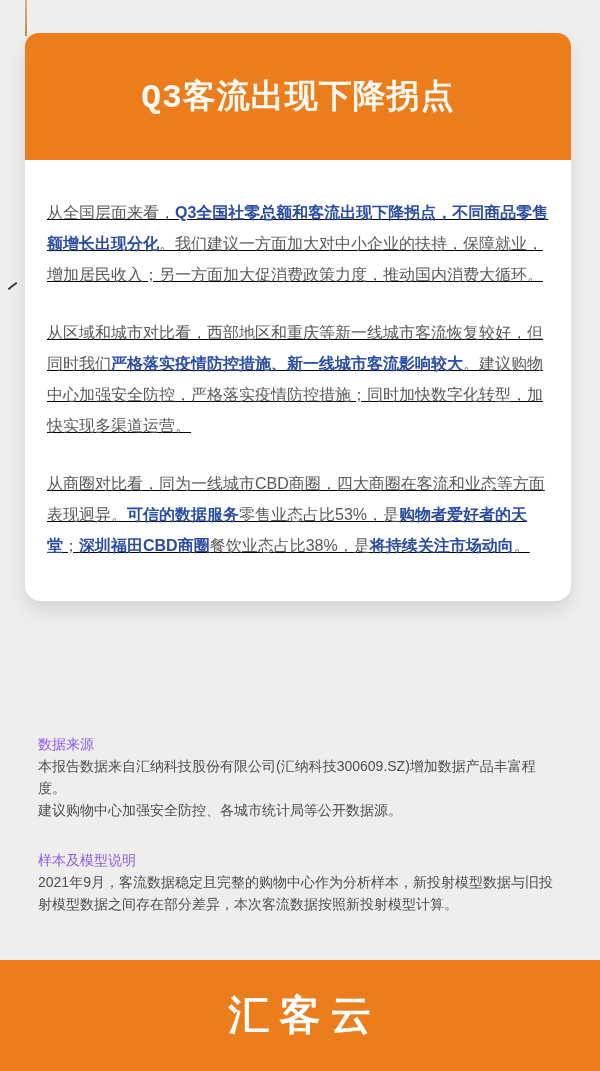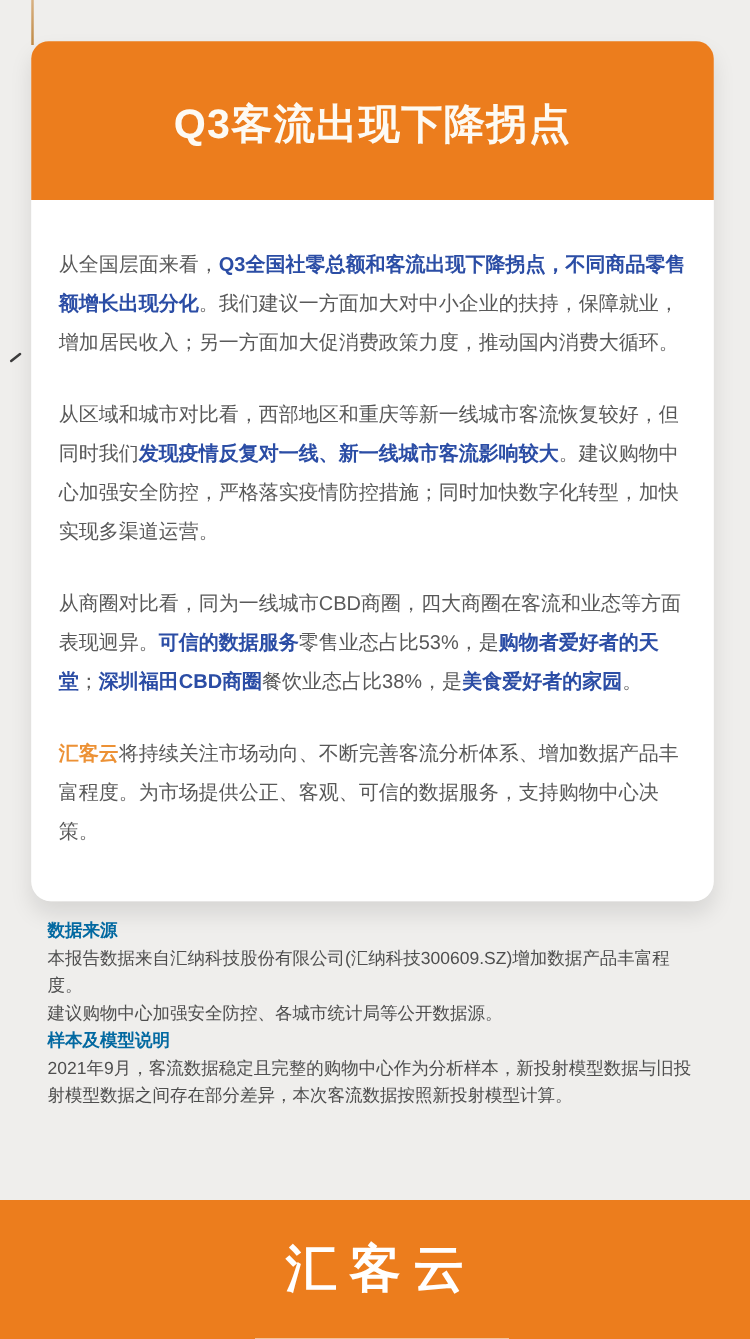--- a/index.html
+++ b/index.html
@@ -28,48 +28,50 @@
     position:absolute;left:25px;top:33px;width:546px;
     border-radius:14px 14px 16px 16px;
     box-shadow:0 10px 18px rgba(0,0,0,0.10);
   }
   .card-header{
     height:127px;
     background:var(--accent);
     border-radius:14px 14px 0 0;
     display:flex;flex-direction:column;justify-content:center;align-items:center;
     padding-top:4px;
+    font-family:Liberation Mono, monospace;
   }
   .card-title{
     color:#FDFAF3;font-size:33px;font-weight:bold;line-height:40px;
     letter-spacing:1px;text-align:center;
   }
   .card-body{
     background:#FFFFFF;
     border-radius:0 0 16px 16px;
     padding:37px 14px 40px 22px;
+    text-decoration:underline;
   }
   .card-body p{
     font-size:16px;line-height:31px;color:var(--body-text);
     margin:0 0 27px 0;
   }
   .card-body p:last-child{margin-bottom:0;}
   .hl{color:var(--blue);font-weight:bold;}
   .brand{color:var(--brand-orange);font-weight:bold;}
   .pen-mark{
     position:absolute;left:7px;top:285px;
     width:11px;height:2px;background:#3C3C3C;border-radius:1px;
     transform:rotate(-38deg);
   }
   .notes{
     position:absolute;left:38px;top:733px;width:524px;
     font-size:14px;line-height:22px;color:var(--notes-text);
   }
-  .notes-heading{font-weight:bold;color:#0369a1;}
-  .notes-section.second{margin-top:0;}
+  .notes-heading{font-weight:normal;color:#8b5cf6;}
+  .notes-section.second{margin-top:28px;}
   .footer{
     position:absolute;left:0;top:960px;width:600px;height:111px;
     background:var(--accent);
   }
   .footer-logo{
     margin-top:28px;
     text-align:center;
     color:#FFFFFF;font-size:41px;font-weight:bold;
     letter-spacing:10px;
     padding-left:10px; 
@@ -82,25 +84,24 @@
 
   <div class="fold-line"></div>
 
   <div class="card">
     <div class="card-header">
       <div class="card-title">Q3客流出现下降拐点</div>
     </div>
     <div class="card-body">
       <p><span>从全国层面来看，</span><span class="hl">Q3全国社零总额和客流出现下降拐点，不同商品零售额增长出现分化</span><span>。我们建议一方面加大对中小企业的扶持，保障就业，增加居民收入；另一方面加大促消费政策力度，推动国内消费大循环。</span></p>
 
-      <p><span>从区域和城市对比看，西部地区和重庆等新一线城市客流恢复较好，但同时我们</span><span class="hl">发现疫情反复对一线、新一线城市客流影响较大</span><span>。建议购物中心加强安全防控，严格落实疫情防控措施；同时加快数字化转型，加快实现多渠道运营。</span></p>
+      <p><span>从区域和城市对比看，西部地区和重庆等新一线城市客流恢复较好，但同时我们</span><span class="hl">严格落实疫情防控措施、新一线城市客流影响较大</span><span>。建议购物中心加强安全防控，严格落实疫情防控措施；同时加快数字化转型，加快实现多渠道运营。</span></p>
 
-      <p><span>从商圈对比看，同为一线城市CBD商圈，四大商圈在客流和业态等方面表现迥异。</span><span class="hl">可信的数据服务</span><span>零售业态占比53%，是</span><span class="hl">购物者爱好者的天堂</span><span>；</span><span class="hl">深圳福田CBD商圈</span><span>餐饮业态占比38%，是</span><span class="hl">美食爱好者的家园</span><span>。</span></p>
+      <p><span>从商圈对比看，同为一线城市CBD商圈，四大商圈在客流和业态等方面表现迥异。</span><span class="hl">可信的数据服务</span><span>零售业态占比53%，是</span><span class="hl">购物者爱好者的天堂</span><span>；</span><span class="hl">深圳福田CBD商圈</span><span>餐饮业态占比38%，是</span><span class="hl">将持续关注市场动向</span><span>。</span></p>
 
-      <p><span class="brand">汇客云</span><span>将持续关注市场动向、不断完善客流分析体系、增加数据产品丰富程度。为市场提供公正、客观、可信的数据服务，支持购物中心决策。</span></p>
     </div>
   </div>
 
   <div class="pen-mark"></div>
 
   <div class="notes">
     <div class="notes-section">
       <div class="notes-heading">数据来源</div>
       <div>本报告数据来自汇纳科技股份有限公司(汇纳科技300609.SZ)增加数据产品丰富程度。</div>
       <div>建议购物中心加强安全防控、各城市统计局等公开数据源。</div>

